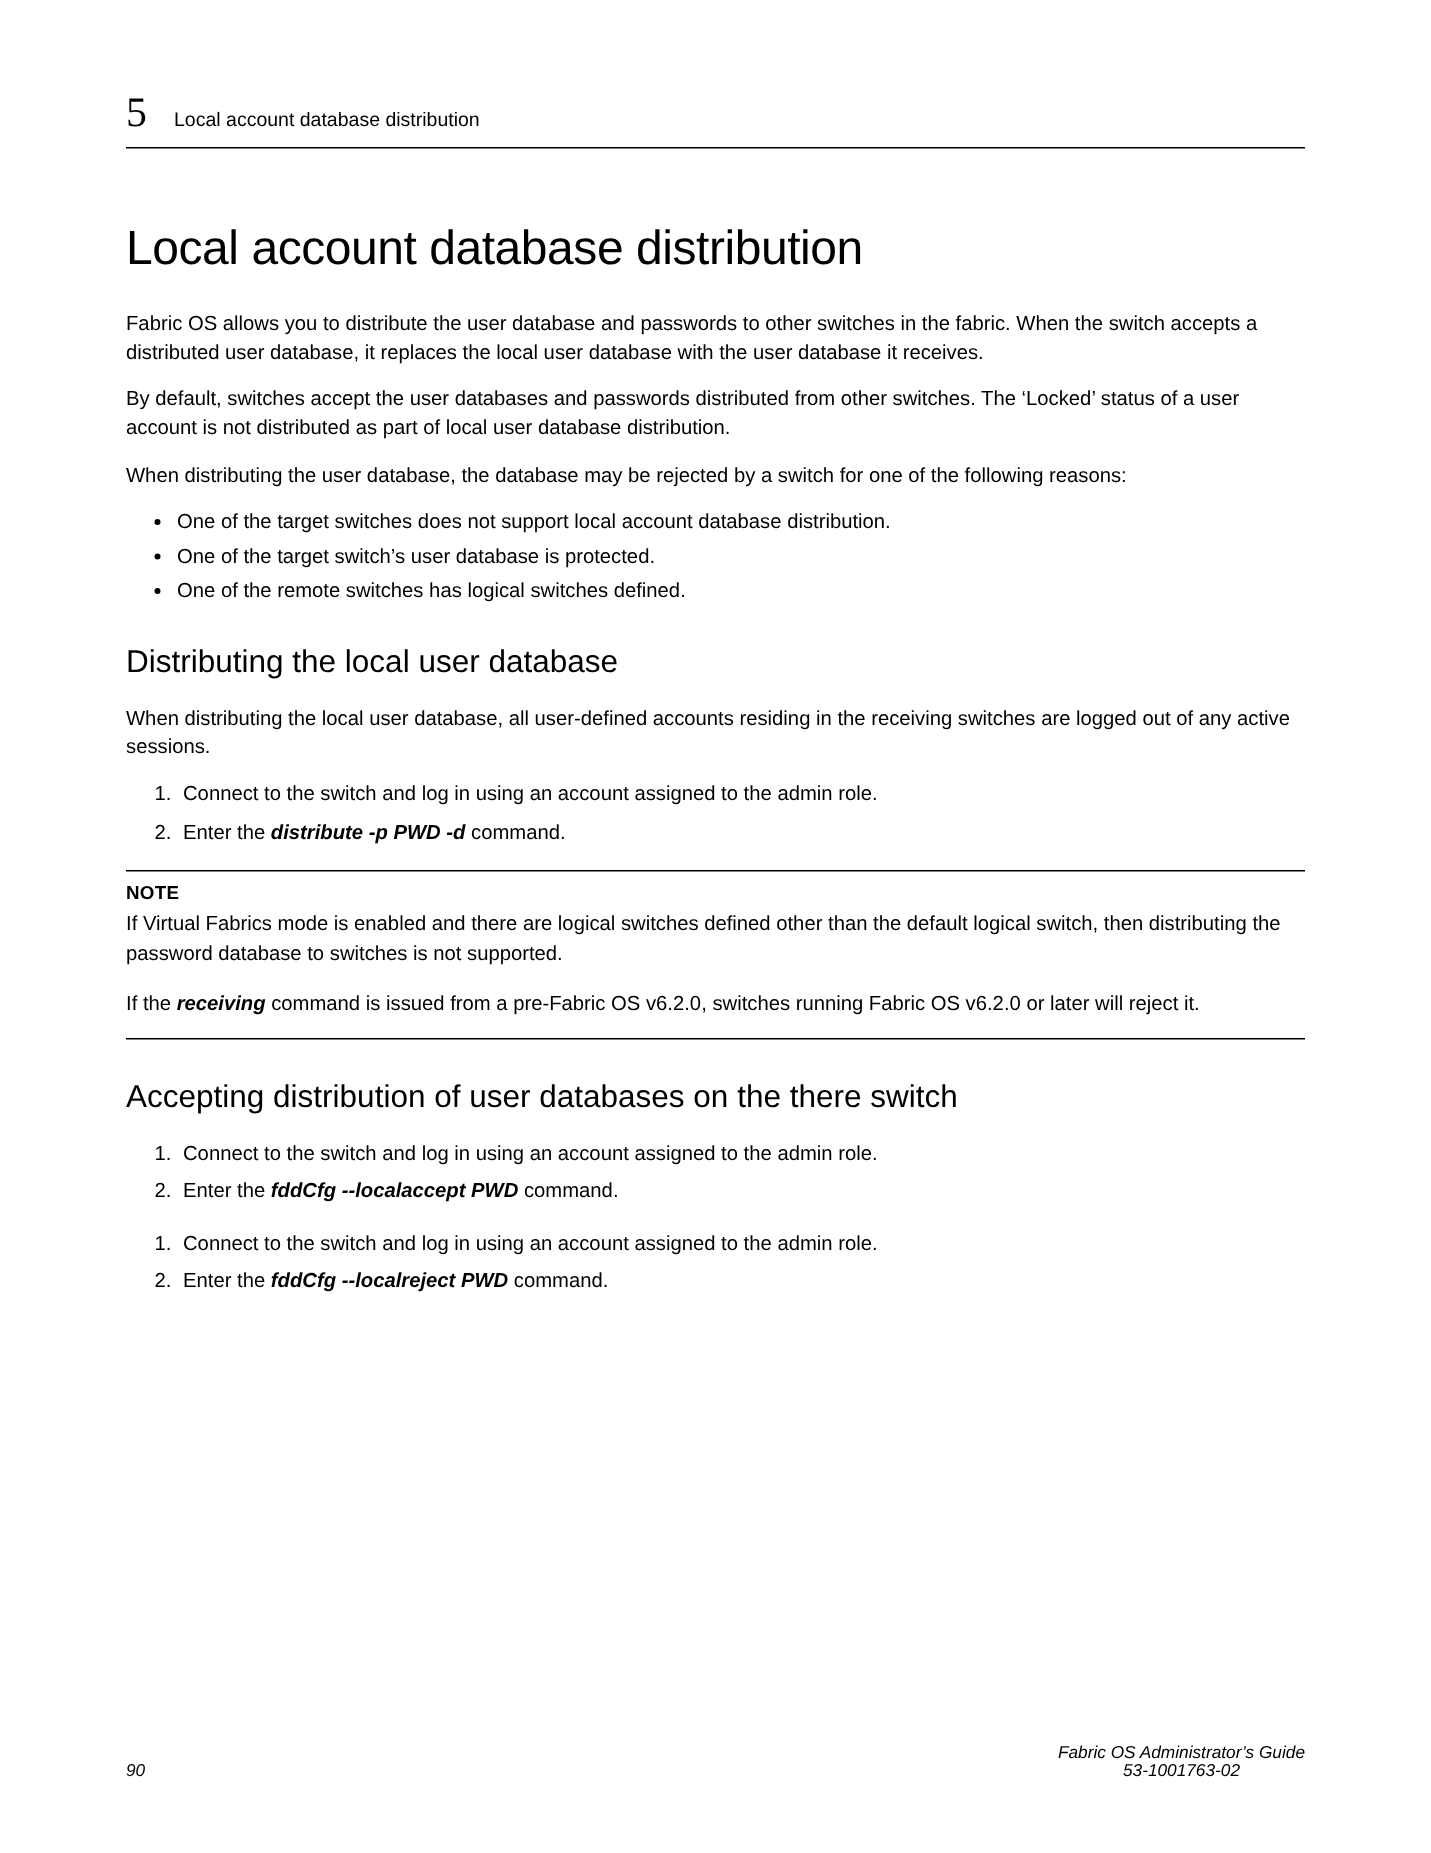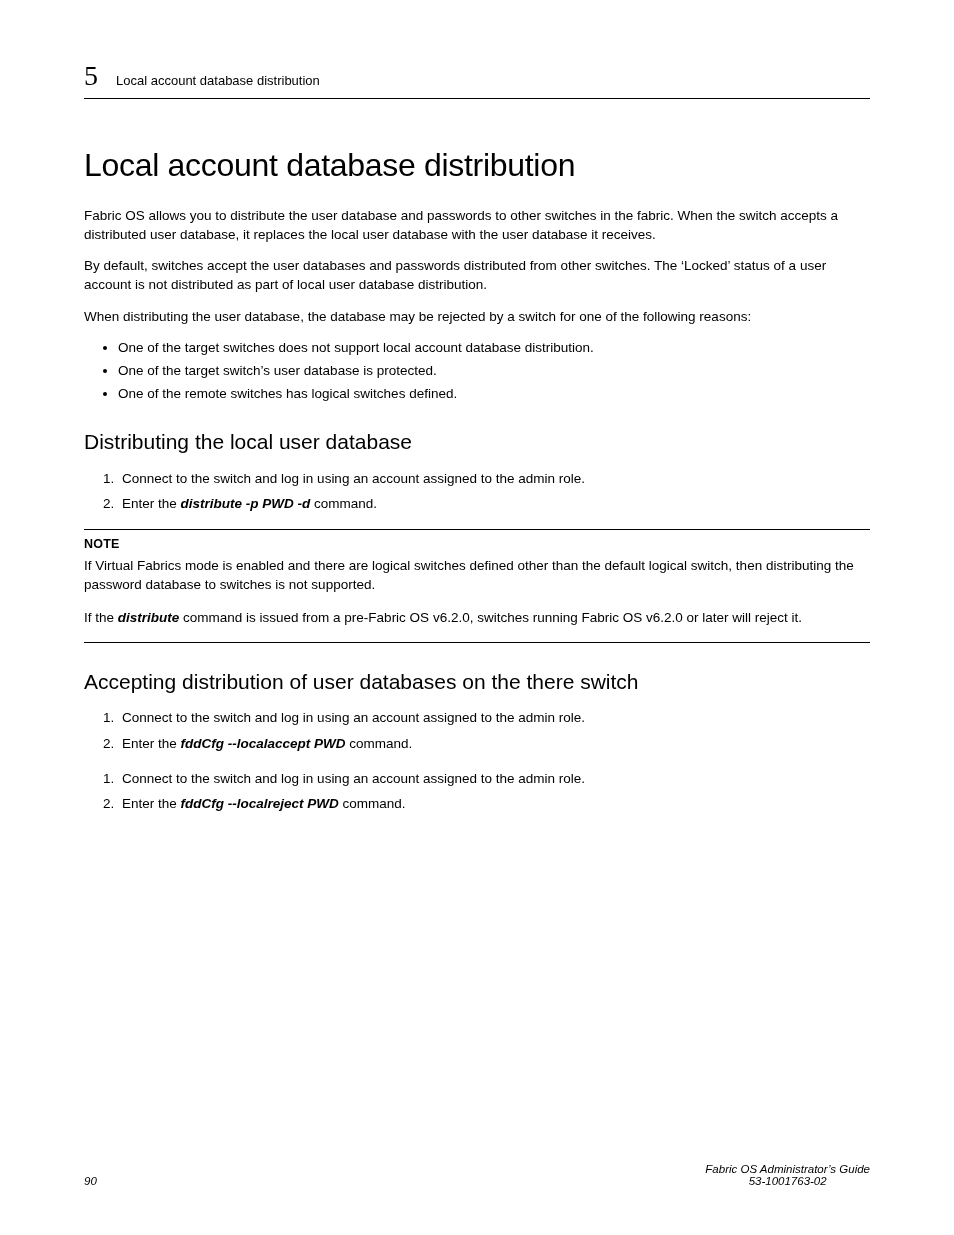--- a/index.html
+++ b/index.html
@@ -117,33 +117,34 @@
     <p>By default, switches accept the user databases and passwords distributed from other switches. The ‘Locked’ status of a user account is not distributed as part of local user database distribution.</p>
     <p>When distributing the user database, the database may be rejected by a switch for one of the following reasons:</p>
 
     <ul class="bullets">
       <li>One of the target switches does not support local account database distribution.</li>
       <li>One of the target switch’s user database is protected.</li>
       <li>One of the remote switches has logical switches defined.</li>
     </ul>
 
     <h2 class="subhead">Distributing the local user database</h2>
+    <p>When distributing the local user database, all user-defined accounts residing in the receiving switches are logged out of any active sessions.</p>
     <ol class="steps">
       <li>Connect to the switch and log in using an account assigned to the admin role.</li>
       <li>
         <span>Enter the </span><span class="cmd">distribute -p PWD -d</span><span> command.</span>
       </li>
     </ol>
 
     <div class="note-rule"></div>
     <div class="note-label">NOTE</div>
     <div class="note-body">If Virtual Fabrics mode is enabled and there are logical switches defined other than the default logical switch, then distributing the password database to switches is not supported.</div>
 
     <p style="margin-top:14px">
-      <span>If the </span><span class="cmd">distribute</span><span> command is issued from a pre-Fabric OS v6.2.0, switches running Fabric OS v6.2.0 or later will reject it.</span>
+      <span>If the </span><span class="cmd">receiving</span><span> command is issued from a pre-Fabric OS v6.2.0, switches running Fabric OS v6.2.0 or later will reject it.</span>
     </p>
     <div class="note-rule-bottom"></div>
 
     <h2 class="subhead">Accepting distribution of user databases on the there switch</h2>
     <ol class="steps">
       <li>Connect to the switch and log in using an account assigned to the admin role.</li>
       <li>
         <span>Enter the </span><span class="cmd">fddCfg --localaccept PWD</span><span> command.</span>
       </li>
     </ol>

